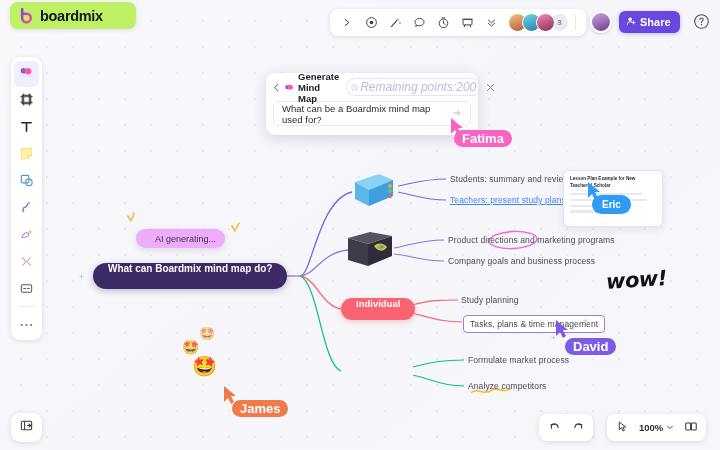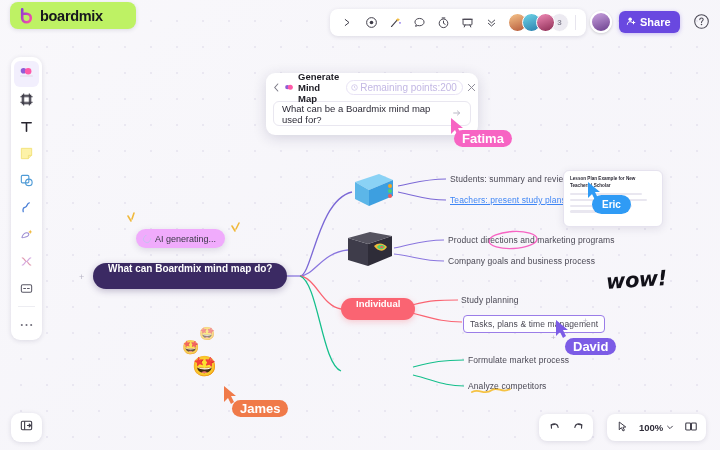--- a/index.html
+++ b/index.html
@@ -110,23 +110,23 @@
   .ai-panel {
     position: absolute; left: 266px; top: 73px;
     width: 212px; background: #fff; border-radius: 9px;
     box-shadow: 0 3px 14px rgba(40,30,80,.16);
     padding: 6px 7px 9px 7px;
   }
   .ai-head { display: flex; align-items: center; gap: 4px; height: 16px; }
   .ai-back { color: #7c7a87; cursor: pointer; display:flex; font-size:9px; }
   .ai-title { font-size: 9.5px; font-weight: 700; color: #1d1c24; }
   .ai-points {
-    font-size: 10px; color: #c3b8e4; border: 1px solid #e8e3f5;
+    font-size: 12px; color: #c3b8e4; border: 1px solid #e8e3f5;
     border-radius: 9px; padding: 1px 5px 1px 4px; margin-left: 3px;
-    display: flex; align-items: flex-end; gap: 2px; white-space: nowrap;
+    display: flex; align-items: flex-end; gap: 2px; white-space: nowrap; font-style: italic;
   }
   .ai-close { margin-left: auto; color: #8d8b97; cursor: pointer; display:flex; }
   .ai-input {
     margin-top: 6px; height: 25px; border: 1px solid #e9e7f0;
     border-radius: 6px; display: flex; align-items: center;
     padding: 8px 8px; background: #fff;
   }
   .ai-input-text { font-size: 9.5px; color: #2c2a36; flex: 1; }
   .ai-send { color: #b4b1bf; font-size: 10px; }
 

